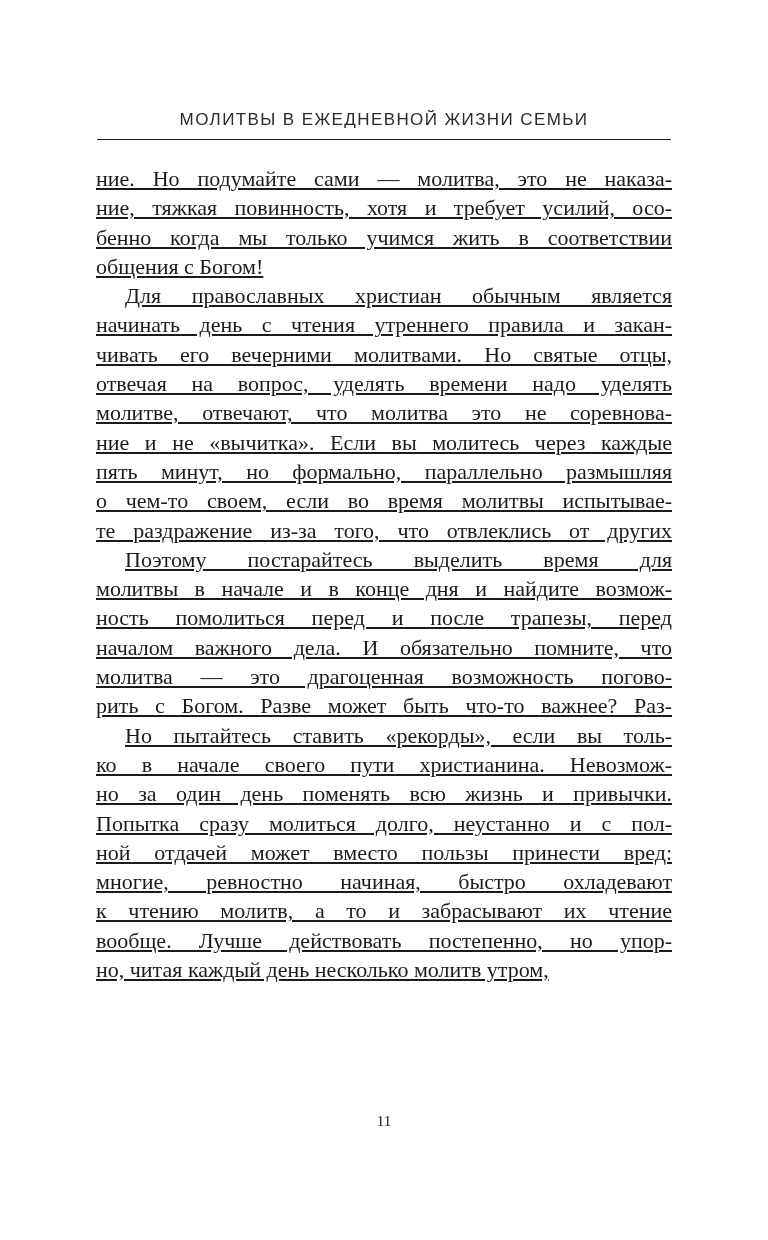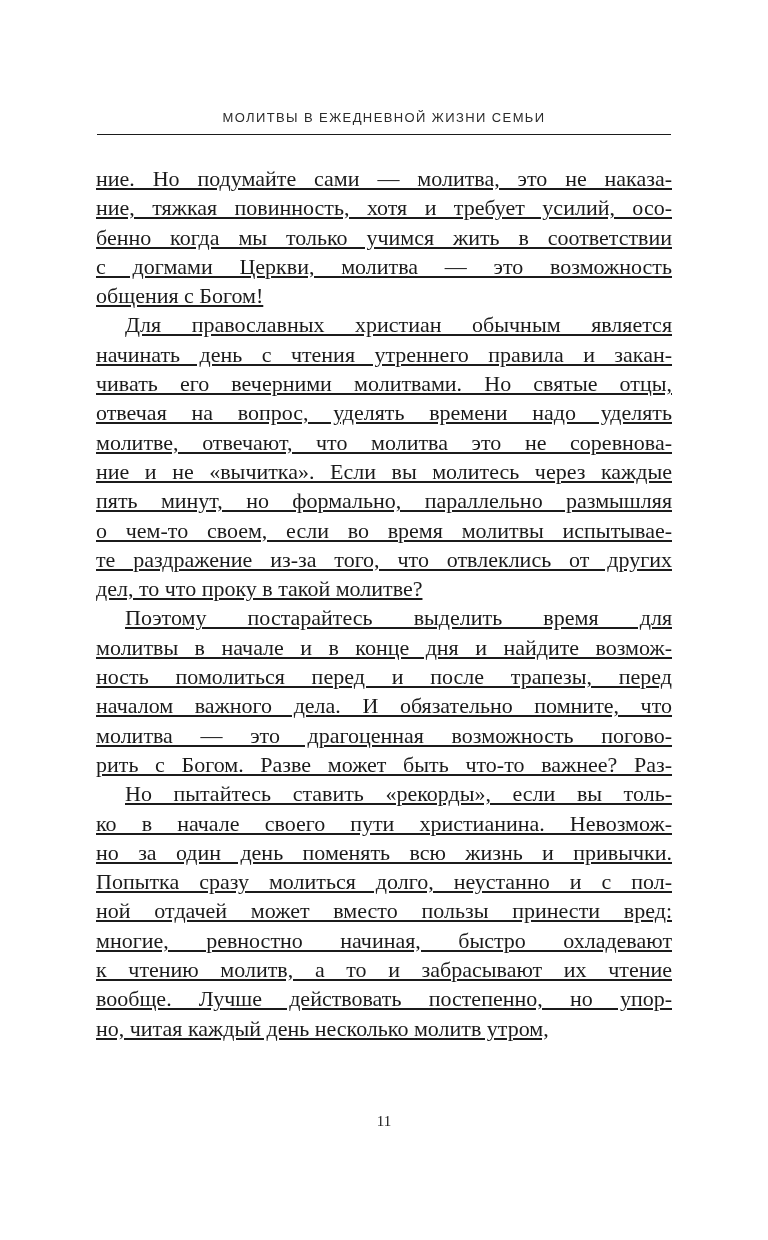--- a/index.html
+++ b/index.html
@@ -18,21 +18,21 @@
   }
   .running-head {
     position: absolute;
     top: 110px;
     left: 97px;
     width: 574px;
     text-align: center;
   }
   .running-title {
     font-family: "Liberation Sans", sans-serif;
-    font-size: 13px;
+    font-size: 17px;
     letter-spacing: 1.4px;
     color: #2a2a2a;
     white-space: nowrap;
   }
   .head-rule {
     margin-top: 9px;
     border-top: 1.5px solid #1b1b1b;
     height: 0;
   }
   .body-text {
@@ -72,32 +72,30 @@
 <div class="page">
   <div class="running-head">
     <div class="running-title">МОЛИТВЫ В ЕЖЕДНЕВНОЙ ЖИЗНИ СЕМЬИ</div>
     <div class="head-rule"></div>
   </div>
 
   <div class="body-text">
       <div class="line">ние. Но подумайте сами — молитва, это не наказа-</div>
       <div class="line">ние, тяжкая повинность, хотя и требует усилий, осо-</div>
       <div class="line">бенно когда мы только учимся жить в соответствии</div>
-      <div class="line">с догмами Церкви, молитва — это возможность</div>
       <div class="line last">общения с Богом!</div>
       <div class="line indent">Для православных христиан обычным является</div>
       <div class="line">начинать день с чтения утреннего правила и закан-</div>
       <div class="line">чивать его вечерними молитвами. Но святые отцы,</div>
       <div class="line">отвечая на вопрос, уделять времени надо уделять</div>
       <div class="line">молитве, отвечают, что молитва это не соревнова-</div>
       <div class="line">ние и не «вычитка». Если вы молитесь через каждые</div>
       <div class="line">пять минут, но формально, параллельно размышляя</div>
       <div class="line">о чем-то своем, если во время молитвы испытывае-</div>
       <div class="line">те раздражение из-за того, что отвлеклись от других</div>
-      <div class="line last">дел, то что проку в такой молитве?</div>
       <div class="line indent">Поэтому постарайтесь выделить время для</div>
       <div class="line">молитвы в начале и в конце дня и найдите возмож-</div>
       <div class="line">ность помолиться перед и после трапезы, перед</div>
       <div class="line">началом важного дела. И обязательно помните, что</div>
       <div class="line">молитва — это драгоценная возможность погово-</div>
       <div class="line">рить с Богом. Разве может быть что-то важнее? Раз-</div>
       <div class="line indent">Но пытайтесь ставить «рекорды», если вы толь-</div>
       <div class="line">ко в начале своего пути христианина. Невозмож-</div>
       <div class="line">но за один день поменять всю жизнь и привычки.</div>
       <div class="line">Попытка сразу молиться долго, неустанно и с пол-</div>

